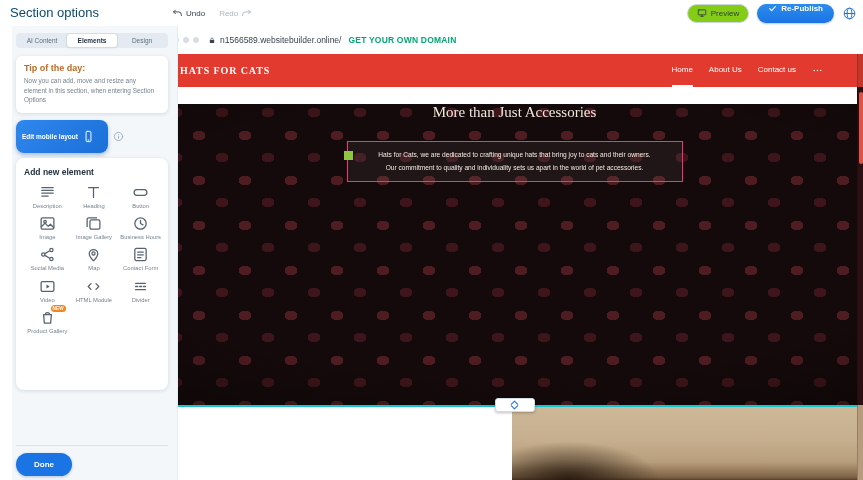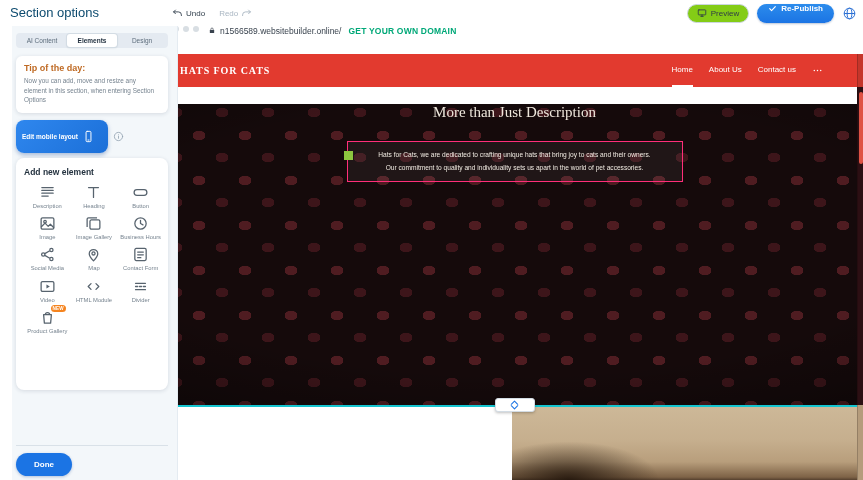--- a/index.html
+++ b/index.html
@@ -35,21 +35,21 @@
 .cell{display:flex;flex-direction:column;align-items:center;gap:2px;cursor:pointer;padding:1px 0}
 .cell svg{color:#57636e}
 .cell-label{font-size:5.8px;color:#76838f;text-align:center;line-height:1.25;max-width:46px}
 .icon-wrap{position:relative;display:flex}
 .badge{position:absolute;top:-4px;right:-10px;background:var(--badge-orange,#f5841f);color:#fff;font-size:4.6px;font-weight:700;padding:1px 2px;border-radius:4px;letter-spacing:.2px}
 .side-divider{position:absolute;left:4px;top:419px;width:152px;height:1px;background:#d9e1e8}
 .done-btn{position:absolute;left:4px;top:427px;width:56px;height:23px;border-radius:12px;background:var(--accent-blue,#1b74e4);color:#fff;font-size:8px;font-weight:600;display:flex;align-items:center;justify-content:center;cursor:pointer;box-shadow:0 1px 3px rgba(20,70,150,.3)}
 
 
 .main{position:absolute;left:166px;top:26px;width:697px;height:454px;background:#fff}
-.browser-bar{height:28px;display:flex;padding-left:7px}
+.browser-bar{height:28px;display:flex;align-items:center;padding-left:7px}
 .dot{width:6px;height:6px;border-radius:50%;background:#d8dee3;margin-right:4px}
 .lock{margin-left:5px;color:#39434e;display:flex}
 .url{font-size:8.5px;color:#39434e;margin-left:4px}
 .domain-cta{font-size:8.5px;font-weight:700;color:var(--domain-green,#00a878);margin-left:7px;letter-spacing:.2px;cursor:pointer}
 
 .site{position:relative;width:697px;height:426px;overflow:hidden}
 .site-header{height:33px;background:var(--header-red,#e23a2f);display:flex;align-items:center;padding:0 14px}
 .logo{font-family:"Liberation Serif",serif;font-size:10px;font-weight:700;color:#fff;letter-spacing:.9px;cursor:pointer}
 .nav{margin-left:auto;display:flex;align-items:center;gap:16px;margin-right:26px}
 .nav-item{height:33px;display:flex;align-items:center;font-size:8px;color:#fff;border-bottom:2px solid transparent;cursor:pointer}
@@ -325,21 +325,21 @@
             <svg width="11" height="11" viewBox="0 0 24 24" fill="currentColor">
                 <circle cx="5" cy="12" r="1.6"></circle>
                 <circle cx="12" cy="12" r="1.6"></circle>
                 <circle cx="19" cy="12" r="1.6"></circle>
               </svg>
           </div>
         </div>
       </div>
 
       <div class="hero">
-        <div class="hero-sub">More than Just Description</div>
+        <div class="hero-sub">More than Just Accessories</div>
         <div class="textbox">
           <span class="green-handle"></span>
           <p>Hats for Cats, we are dedicated to crafting unique hats that bring joy to cats and their owners.</p>
           <p>Our commitment to quality and individuality sets us apart in the world of pet accessories.</p>
         </div>
       </div>
 
       <div class="section-line"></div>
       <div class="section-handle">
         <svg width="9" height="5" viewBox="0 0 24 14" fill="none" stroke="currentColor" stroke-width="3" stroke-linecap="round" stroke-linejoin="round">

